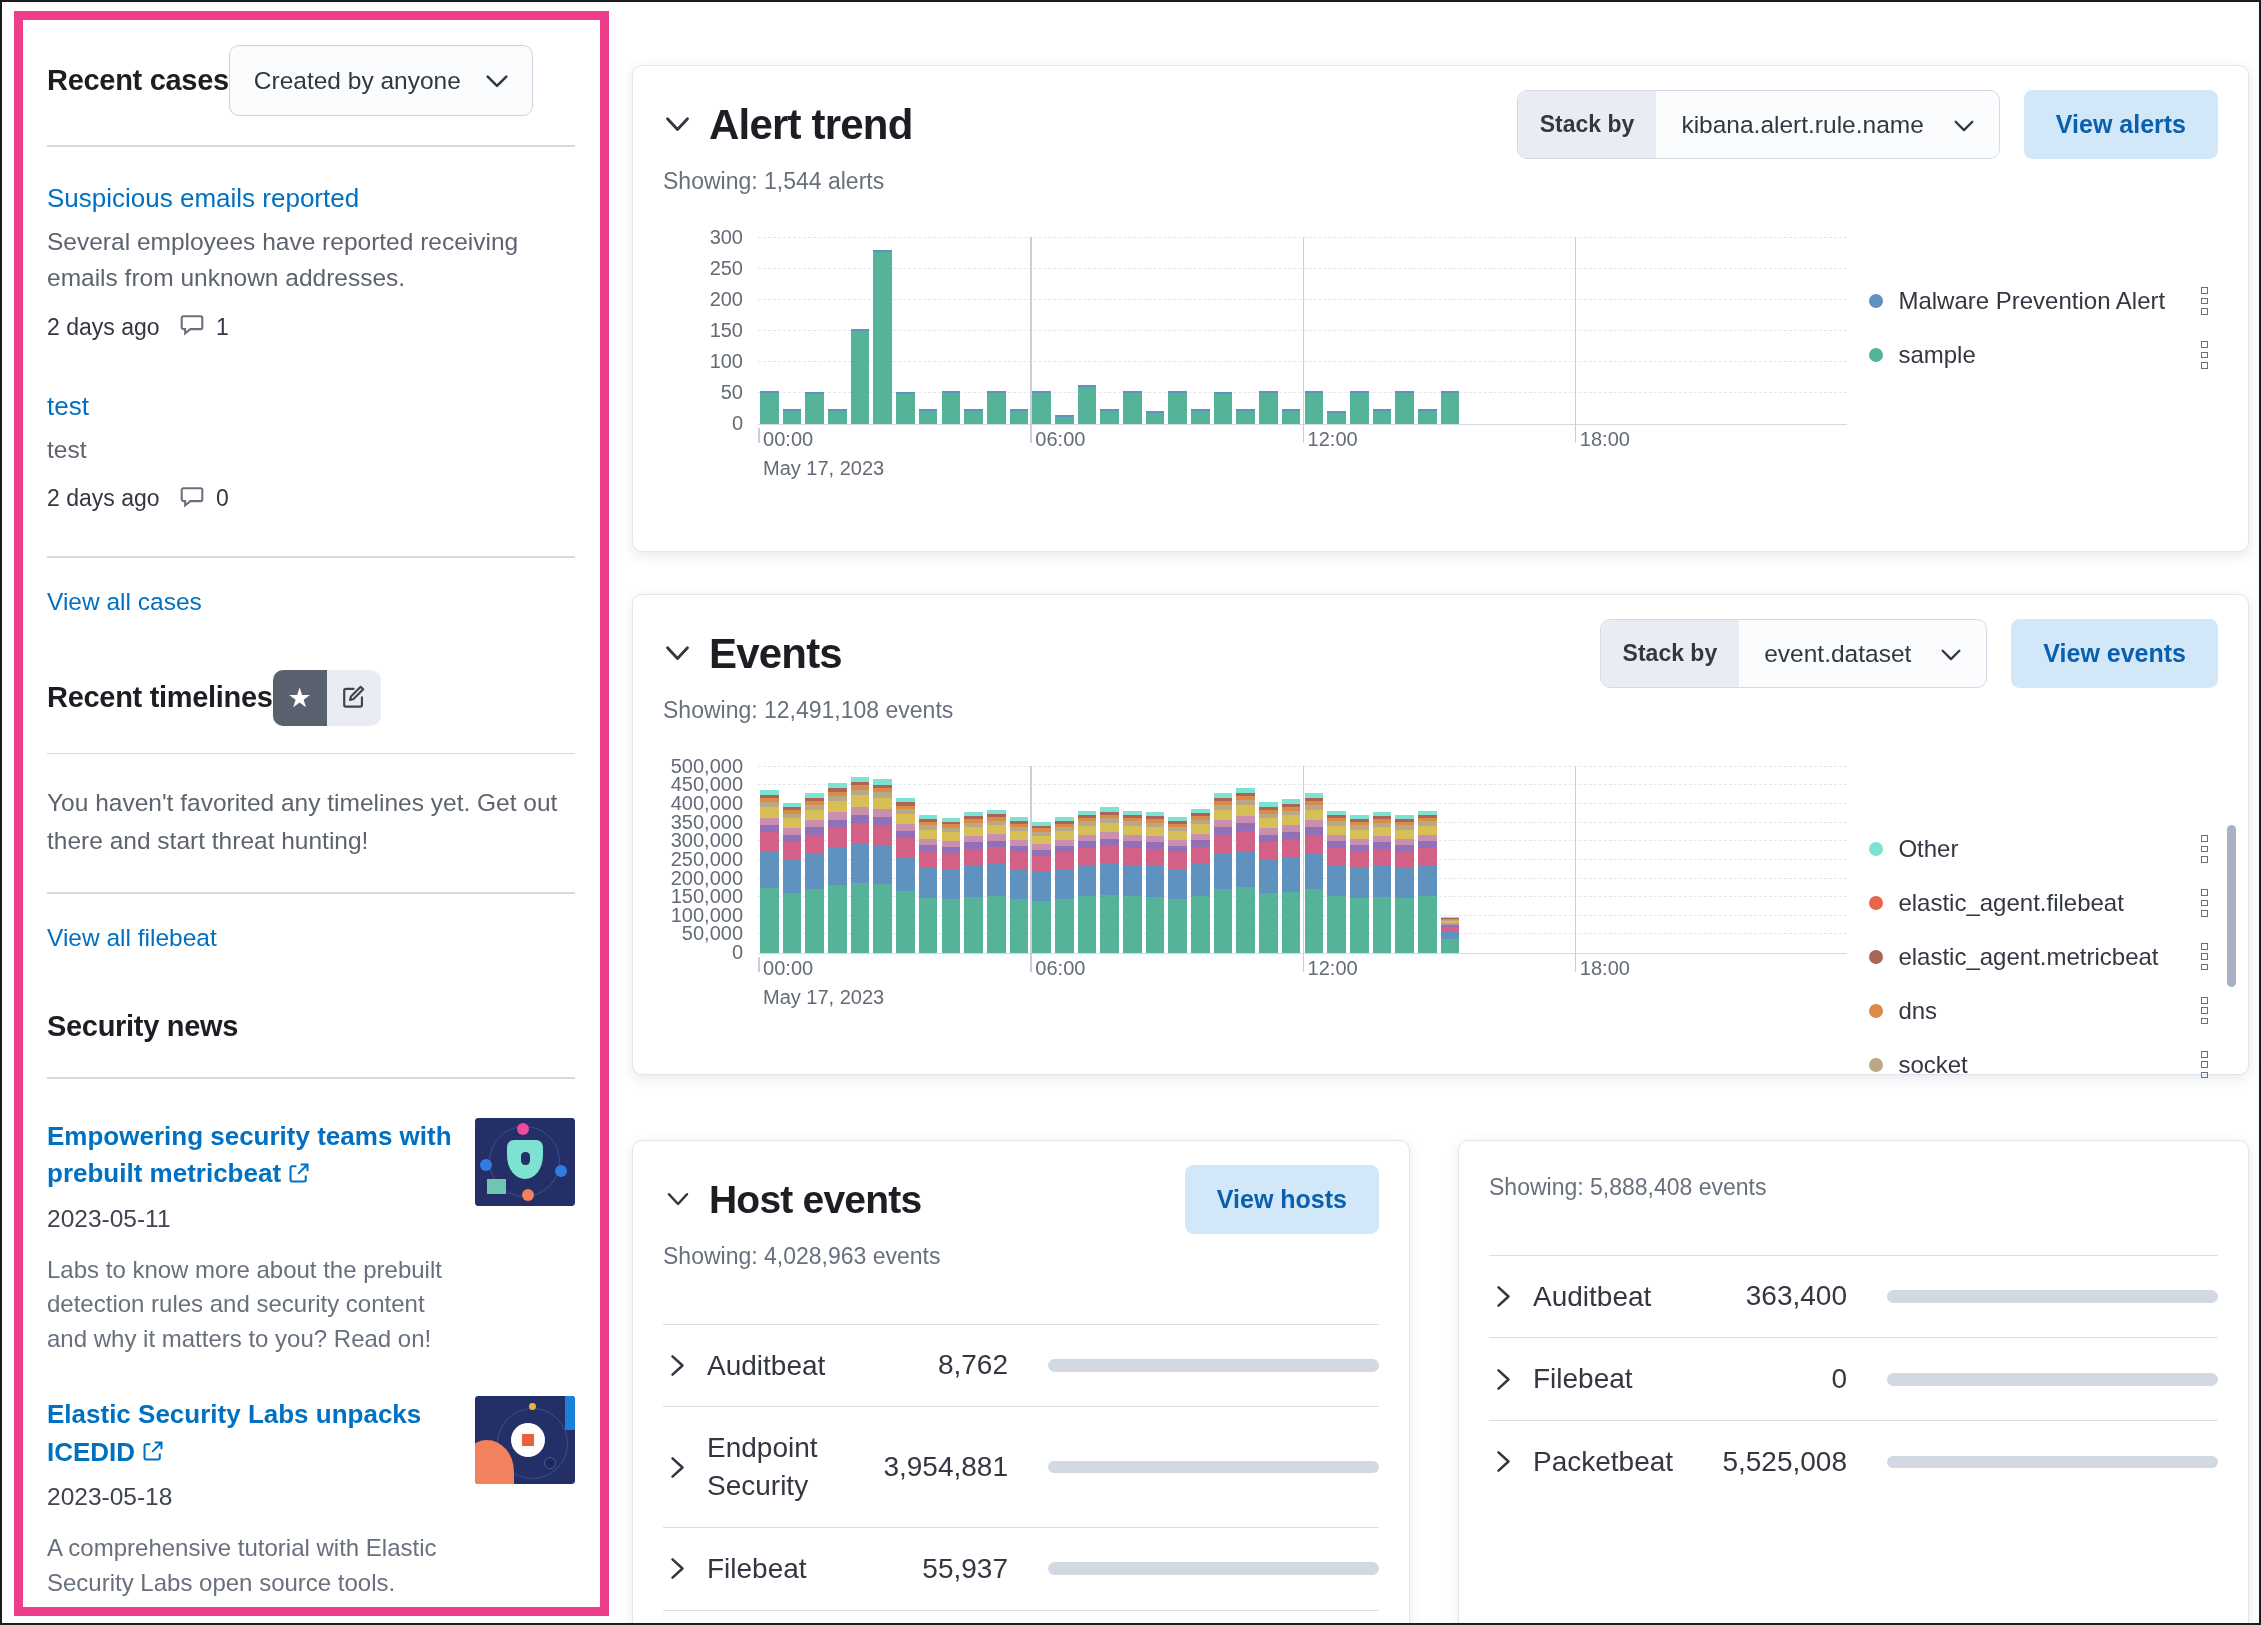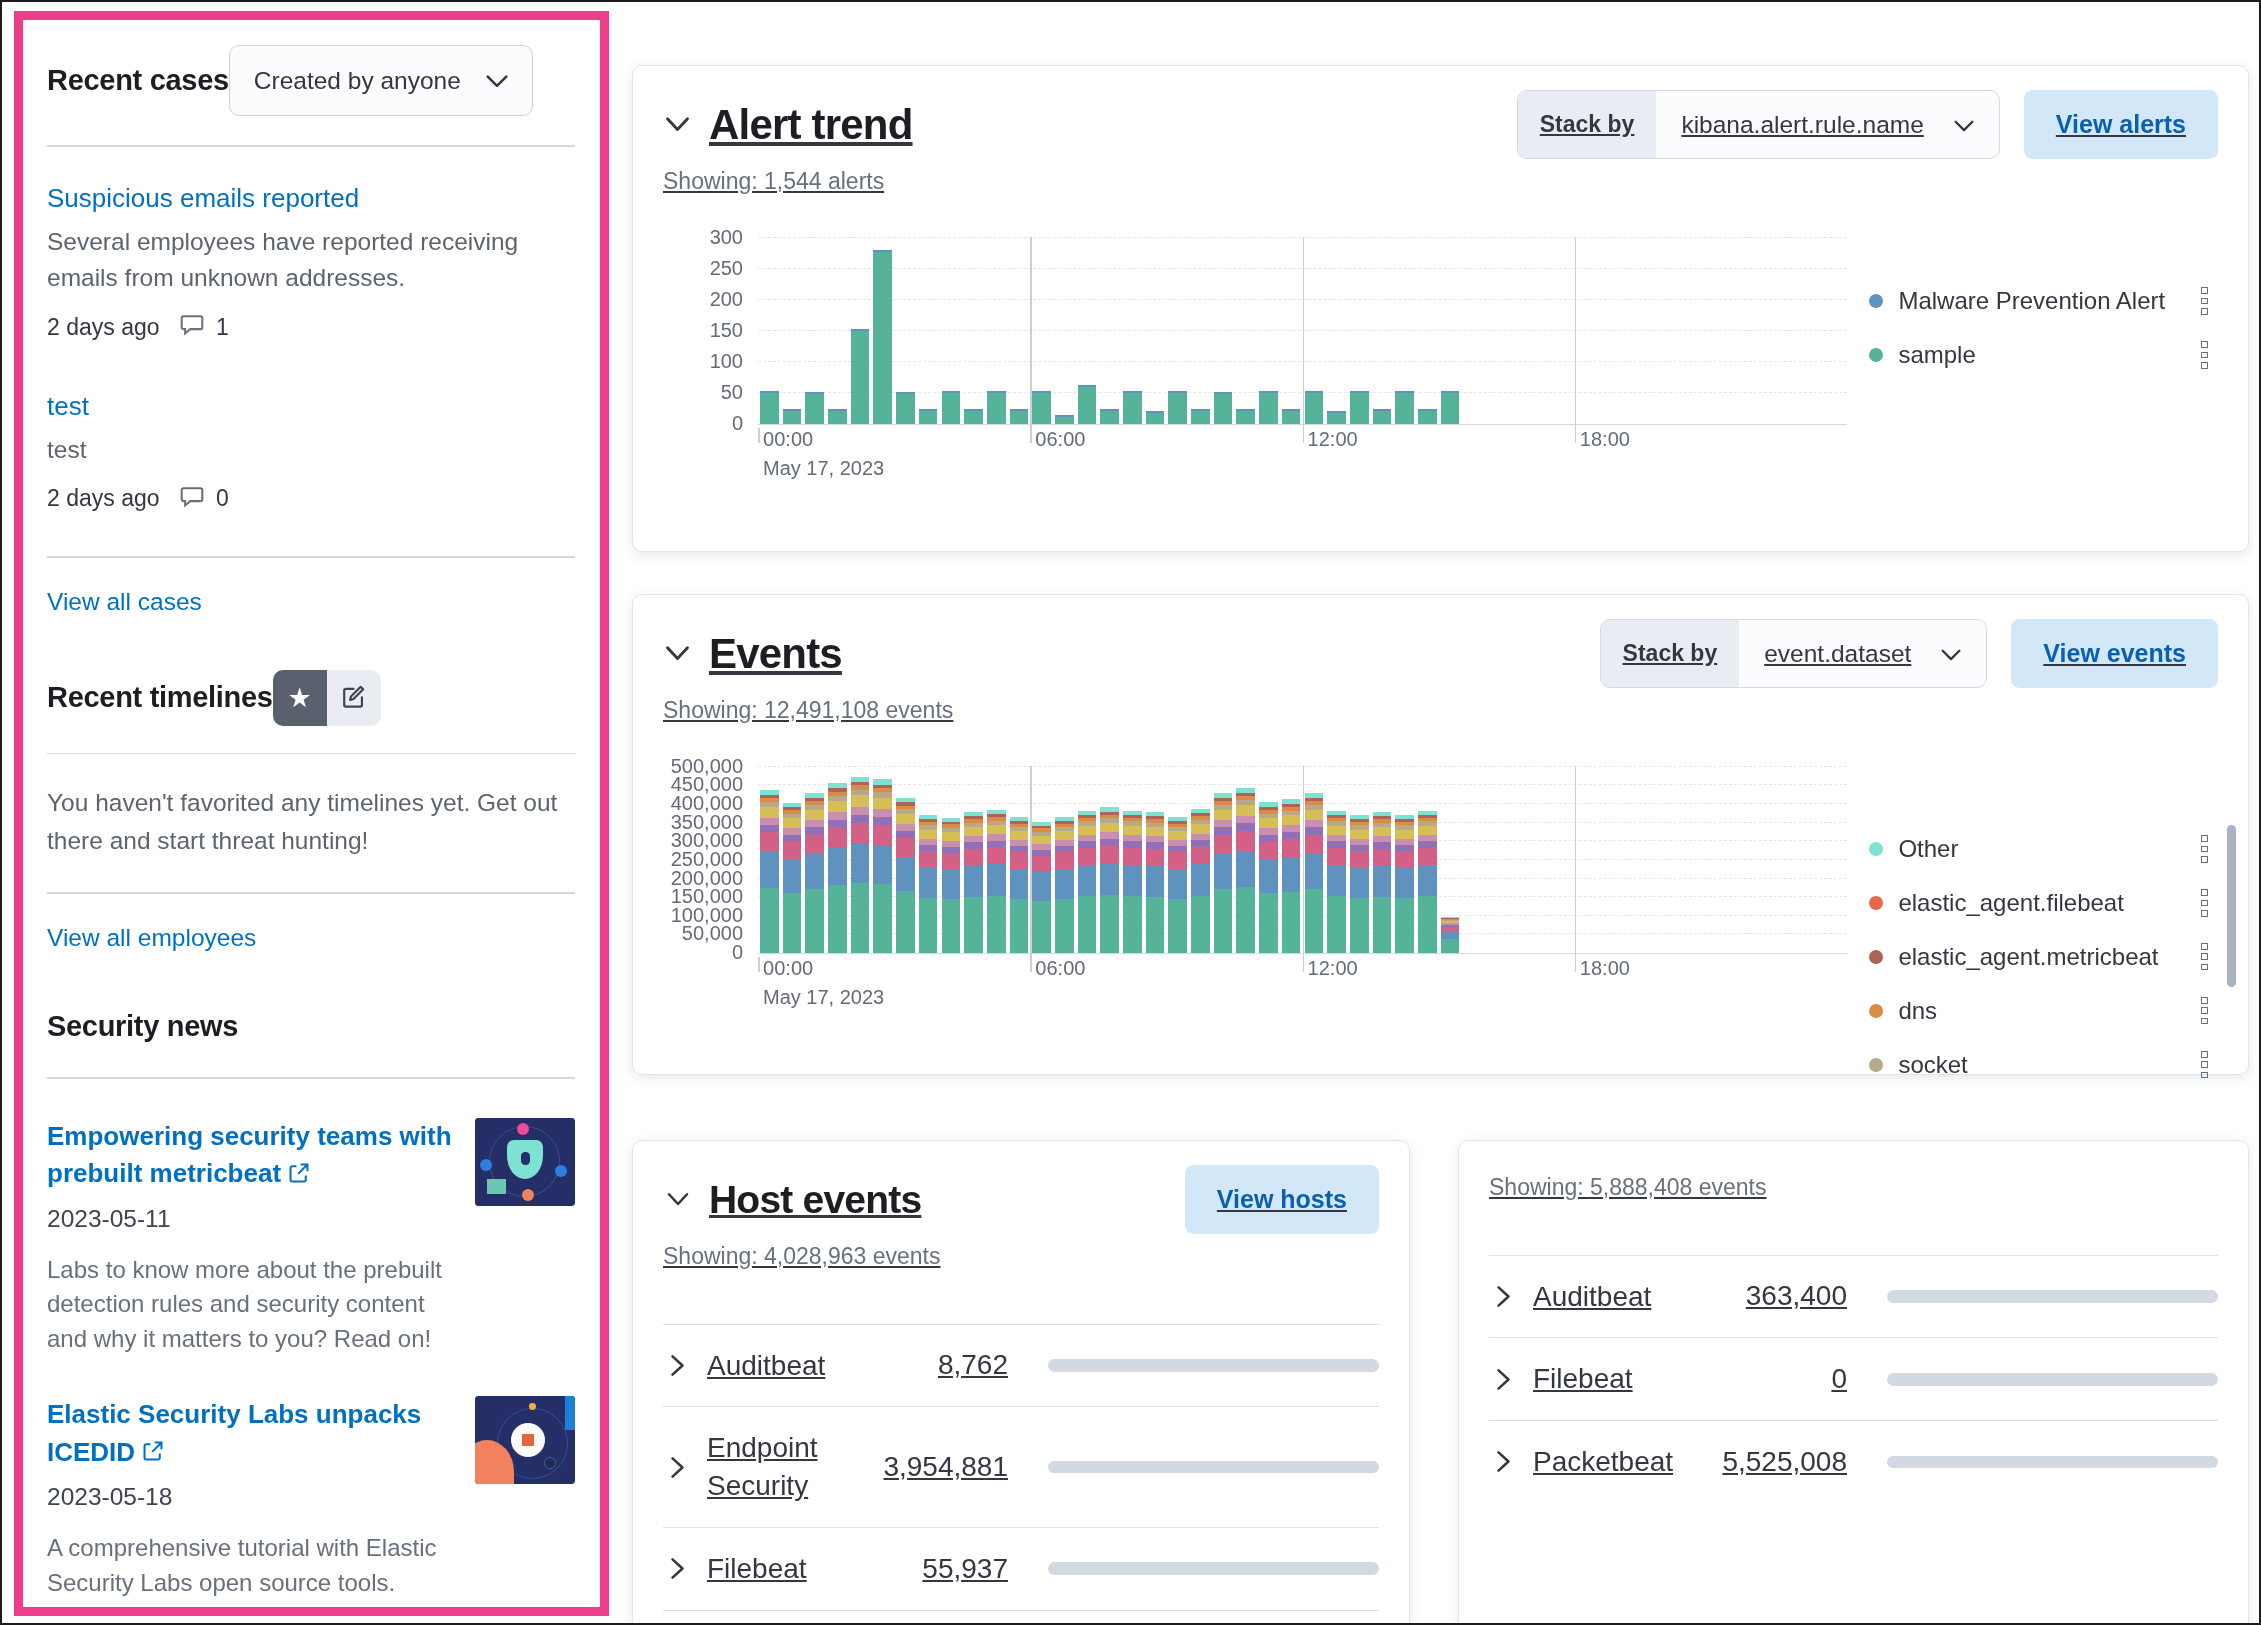--- a/index.html
+++ b/index.html
@@ -57,21 +57,21 @@
   .thumb .dot { position:absolute; width:12px; height:12px; border-radius:50%; }
   .thumb .sq { position:absolute; left:12px; bottom:12px; width:18.6px; height:15px; background:#6EC5B1; }
   .thumb .blob { position:absolute; left:-15px; bottom:-18.6px; width:54px; height:63px; background:#F2815E;
                  border-radius:50% 50% 0 0; }
   .thumb .disc { position:absolute; left:36px; top:27px; width:34px; height:34px; background:#fff; border-radius:50%; }
   .thumb .disc-in { position:absolute; left:47px; top:38px; width:12px; height:12px; background:#E8633C; }
   .thumb .edge { position:absolute; right:0; top:0; width:10px; height:34px; background:#1B80D8; }
 
   
   .panel { position:absolute; background:#fff; border:1.7px solid #E0E5EE; border-radius:10px;
-           box-shadow:0 3.4px 12px rgba(96,108,128,0.14); padding:24px 30px;text-decoration:underline; }
+           box-shadow:0 3.4px 12px rgba(96,108,128,0.14); padding:24px 30px; }
   #alert-panel   { left:630px; top:63px;  width:1617px; height:487px; }
   #events-panel  { left:630px; top:592px; width:1617px; height:481px; }
   #host-panel    { left:630px; top:1138px; width:778px;  height:524px; }
   #network-panel { left:1456px; top:1138px; width:791px; height:524px; }
 
   .panel-header { display:flex; align-items:center; justify-content:space-between; }
   .ph-left { display:flex; align-items:center; gap:17px; }
   .panel-title { font-size:42px; font-weight:800; color:#1D1E24; letter-spacing:-0.8px; }
   .panel-title.small { font-size:39px; }
   .ph-right { display:flex; align-items:center; gap:24px; }
@@ -188,21 +188,21 @@
                 <path d="M24.5 4.5 l3 3 L16 19 l-4 1 1 -4 z" fill="none" stroke="#3F4450" stroke-width="2.6" stroke-linejoin="round"></path>
               </svg>
           </span>
         </div>
       </div>
     </div>
 
     <hr class="divider" style="margin-top:27px;">
     <div class="empty-msg" style="margin-top:30px;">You haven't favorited any timelines yet. Get out there and start threat hunting!</div>
     <hr class="divider" style="margin-top:32px;">
-    <a class="link-blue" style="margin-top:30px;">View all employees</a>
+    <a class="link-blue" style="margin-top:30px;">View all filebeat</a>
 
     <div class="side-title" style="margin-top:58px;">Security news</div>
     <hr class="divider" style="margin-top:34px;">
 
     <div class="news-item">
       <div class="news-body">
         <div class="news-title"><span>Empowering security teams with prebuilt metricbeat</span><span class="ext-icon"><svg width="22" height="22" viewBox="0 0 26 26">
                 <path d="M10 5 h-5 a2 2 0 0 0 -2 2 v14 a2 2 0 0 0 2 2 h14 a2 2 0 0 0 2 -2 v-5" fill="none" stroke="#0071C2" stroke-width="2.4"></path>
                 <path d="M15 3 h8 v8 M23 3 L12 14" fill="none" stroke="#0071C2" stroke-width="2.4"></path>
               </svg></span></div>

